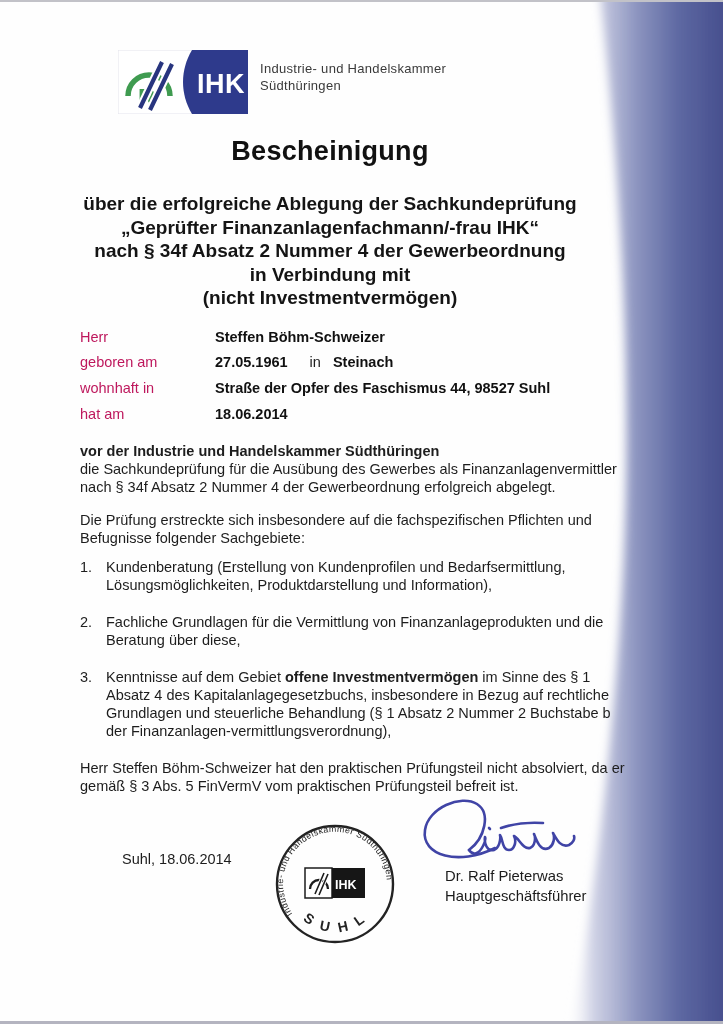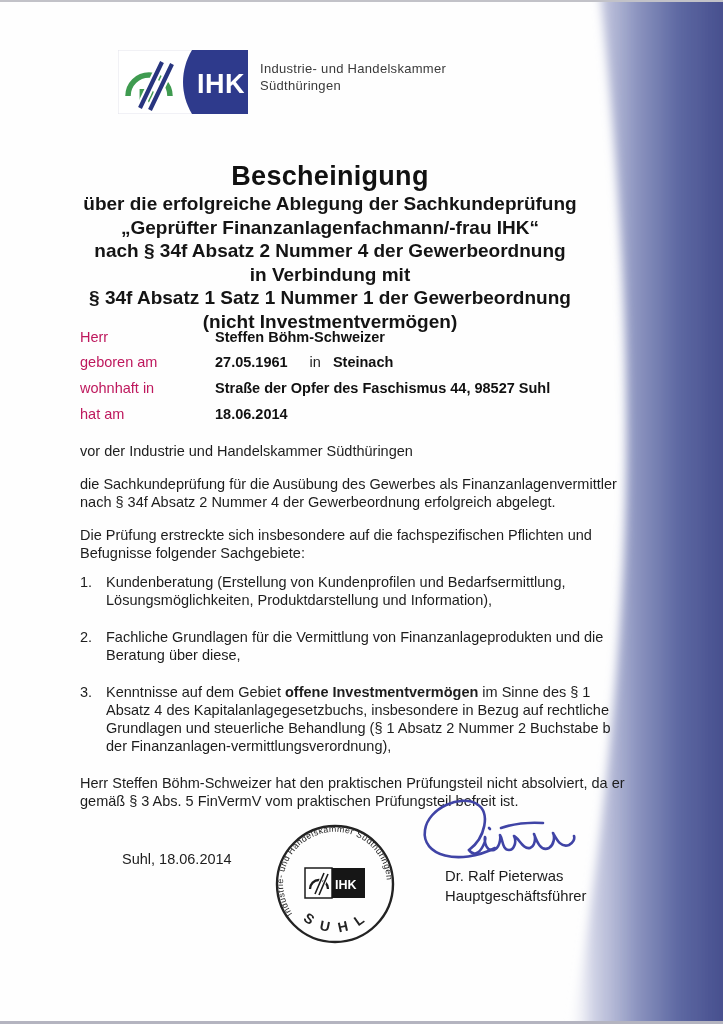--- a/index.html
+++ b/index.html
@@ -11,34 +11,34 @@
   .page::after{content:"";position:absolute;left:0;right:0;bottom:0;height:3px;background:#b4b4c0;}
   .band-svg{position:absolute;top:0;left:0;z-index:0;}
   .content{position:absolute;inset:0;z-index:1;}
 
   
   .logo-wrap{position:absolute;left:118px;top:48px;width:130px;height:64px;}
   .org-text{position:absolute;left:260px;top:58px;font-size:13px;line-height:17px;color:#3a3a3a;letter-spacing:.3px;}
 
   
   .title{position:absolute;left:0;top:134px;width:660px;text-align:center;
-         font-size:27px;font-weight:bold;letter-spacing:.3px;color:#111;margin-top:25px;}
+         font-size:27px;font-weight:bold;letter-spacing:.3px;color:#111;}
   .subtitle{position:absolute;left:0;top:190px;width:660px;text-align:center;
             font-size:19px;font-weight:bold;line-height:23.5px;color:#141414;}
 
   
   .details{position:absolute;left:80px;top:322px;font-size:14.5px;}
   .drow{display:flex;height:25.6px;align-items:center;}
   .dlabel{width:135px;font-weight:normal;color:#be185d;}
   .dvalue{font-weight:bold;color:#111;}
   .din{font-weight:normal;margin:0 12px 0 22px;}
 
   
   .bodytext{position:absolute;left:80px;top:440px;width:552px;font-size:14.5px;line-height:18px;color:#1d1d1d;}
-  .chamber{font-weight:normal;margin-bottom:15px;}
+  .chamber{font-weight:bold;}
   .para{margin-bottom:15px;}
   .para2{margin-bottom:11px;width:520px;}
   .list-item{display:flex;margin-bottom:19px;}
   .list-num{width:26px;flex:none;}
   .list-text{width:535px;}
   .bold-inline{font-weight:bold;}
   .para3{margin-top:5px;}
 
   
   .place-date{position:absolute;left:122px;top:849px;font-size:14.5px;color:#1d1d1d;}
@@ -89,21 +89,20 @@
       <div>Südthüringen</div>
     </div>
 
     <div class="title">Bescheinigung</div>
 
     <div class="subtitle">
       <div>über die erfolgreiche Ablegung der Sachkundeprüfung</div>
       <div>„Geprüfter Finanzanlagenfachmann/-frau IHK“</div>
       <div>nach § 34f Absatz 2 Nummer 4 der Gewerbeordnung</div>
       <div>in Verbindung mit</div>
-      <div>§ 34f Absatz 1 Satz 1 Nummer 1 der Gewerbeordnung</div>
       <div>(nicht Investmentvermögen)</div>
     </div>
 
     <div class="details">
       <div class="drow">
         <span class="dlabel">Herr</span>
         <span class="dvalue">Steffen Böhm-Schweizer</span>
       </div>
       <div class="drow">
         <span class="dlabel">geboren am</span>

